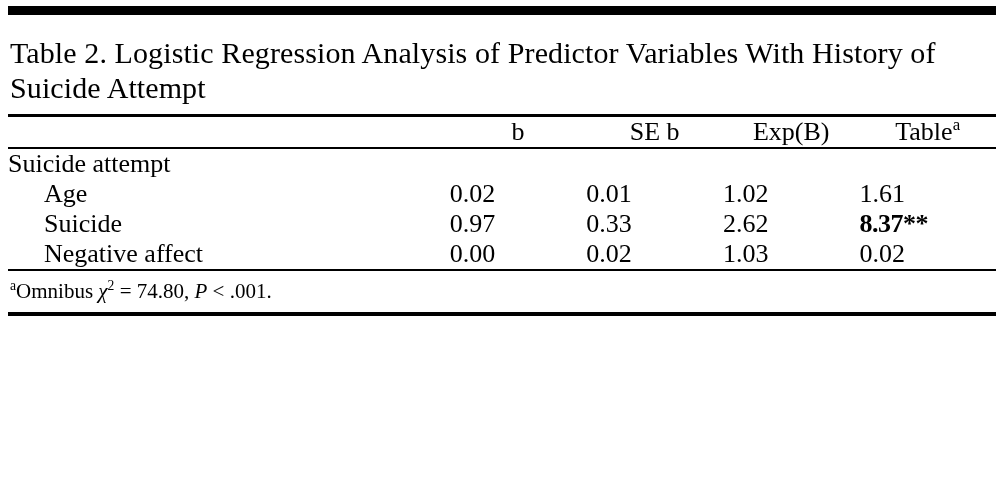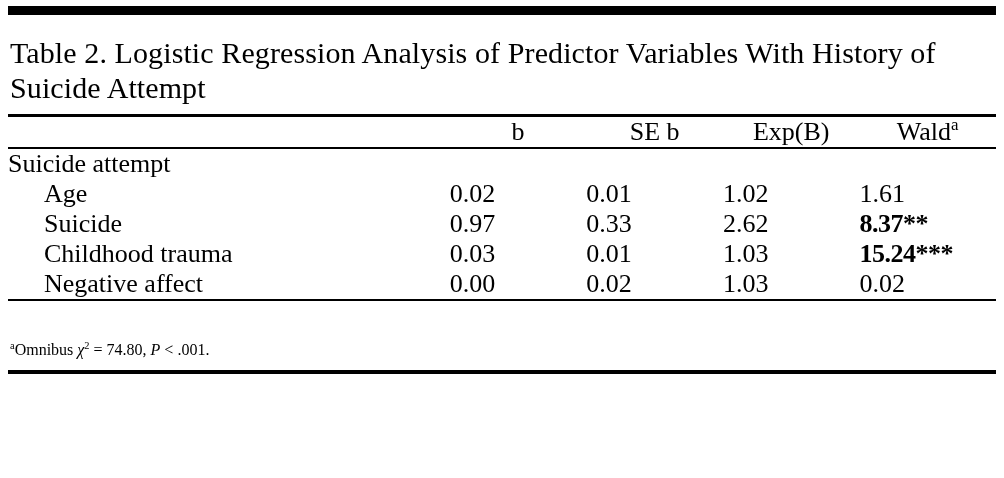--- a/index.html
+++ b/index.html
@@ -80,24 +80,23 @@
   sup {
     font-size: 0.65em;
     vertical-align: super;
     line-height: 0;
   }
   .stars {
     letter-spacing: -0.5px;
     font-weight: bold;
   }
   .footnotes {
-    font-size: 16px;
+    font-size: 21px;
     line-height: 29px;
     padding: 6px 2px 6px 2px;
-    margin-top: 28px;
   }
   .footnotes div { white-space: nowrap; }
   .ital { font-style: italic; }
   .spacer-bottom { height: 10px; }
 </style>
 </head>
 <body>
 
 <div class="table-wrap">
 
@@ -114,21 +113,21 @@
       <col class="c-num">
       <col class="c-num">
       <col class="c-num">
     </colgroup>
     <thead>
       <tr>
         <th class="colhead blank"></th>
         <th class="colhead">b</th>
         <th class="colhead">SE b</th>
         <th class="colhead">Exp(B)</th>
-        <th class="colhead"><span>Wald</span><sup>a</sup></th>
+        <th class="colhead"><span>Table</span><sup>a</sup></th>
       </tr>
     </thead>
   </table>
 
   <div class="rule-thin"></div>
 
   <table class="data">
     <colgroup>
       <col class="c-label">
       <col class="c-num">
@@ -152,27 +151,20 @@
         <td class="num">1.61</td>
       </tr>
       <tr>
         <td class="rowlabel indent">Suicide</td>
         <td class="num">0.97</td>
         <td class="num">0.33</td>
         <td class="num">2.62</td>
         <td class="num stars">8.37**</td>
       </tr>
       <tr>
-        <td class="rowlabel indent">Childhood trauma</td>
-        <td class="num">0.03</td>
-        <td class="num">0.01</td>
-        <td class="num">1.03</td>
-        <td class="num stars">15.24***</td>
-      </tr>
-      <tr>
         <td class="rowlabel indent">Negative affect</td>
         <td class="num">0.00</td>
         <td class="num">0.02</td>
         <td class="num">1.03</td>
         <td class="num">0.02</td>
       </tr>
     </tbody>
   </table>
 
   <div class="rule-thin"></div>

